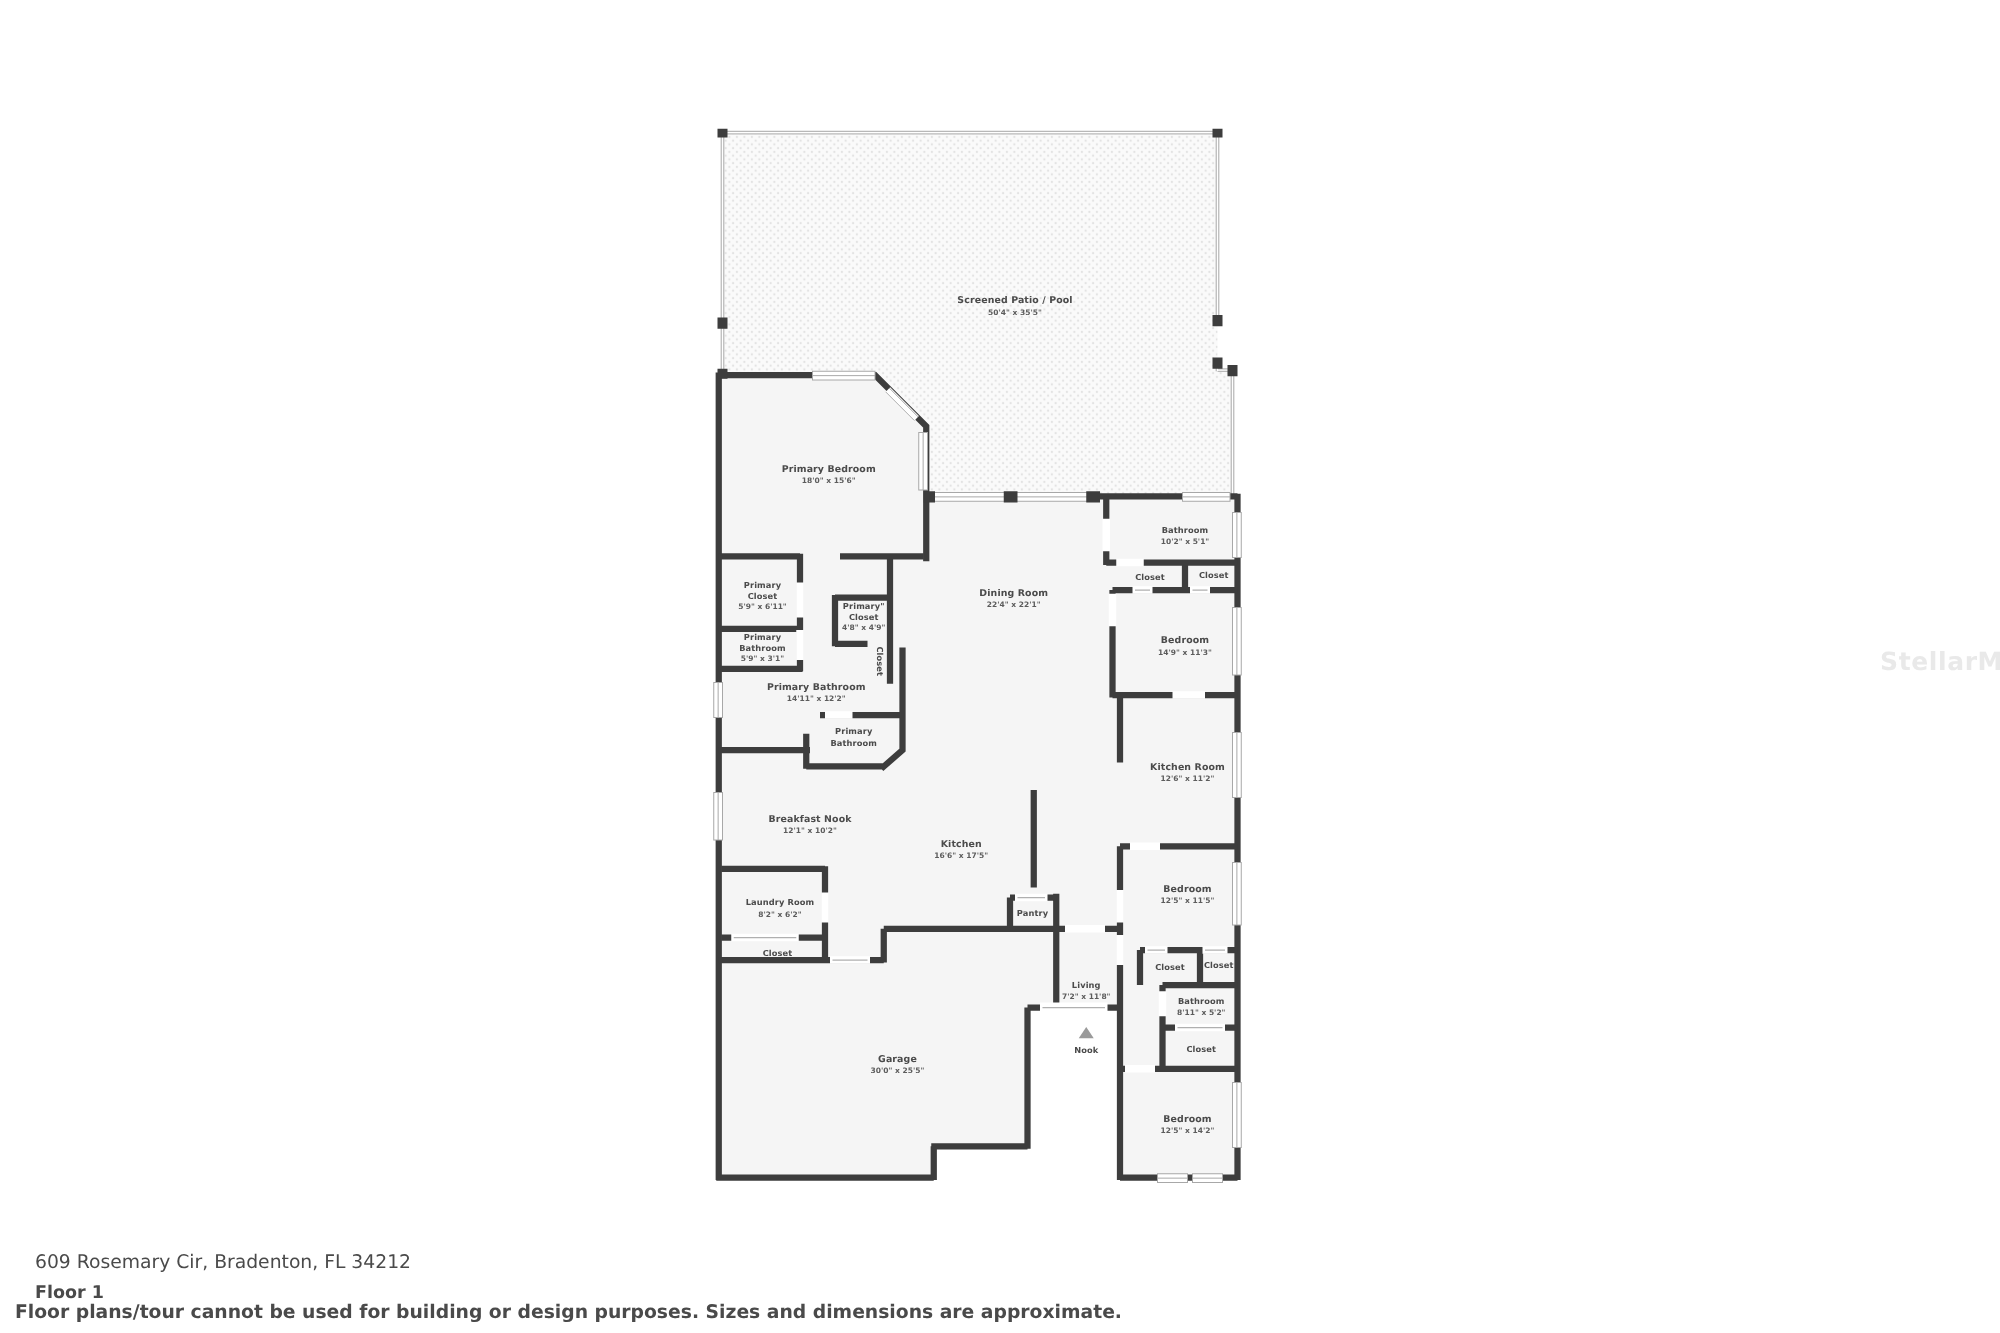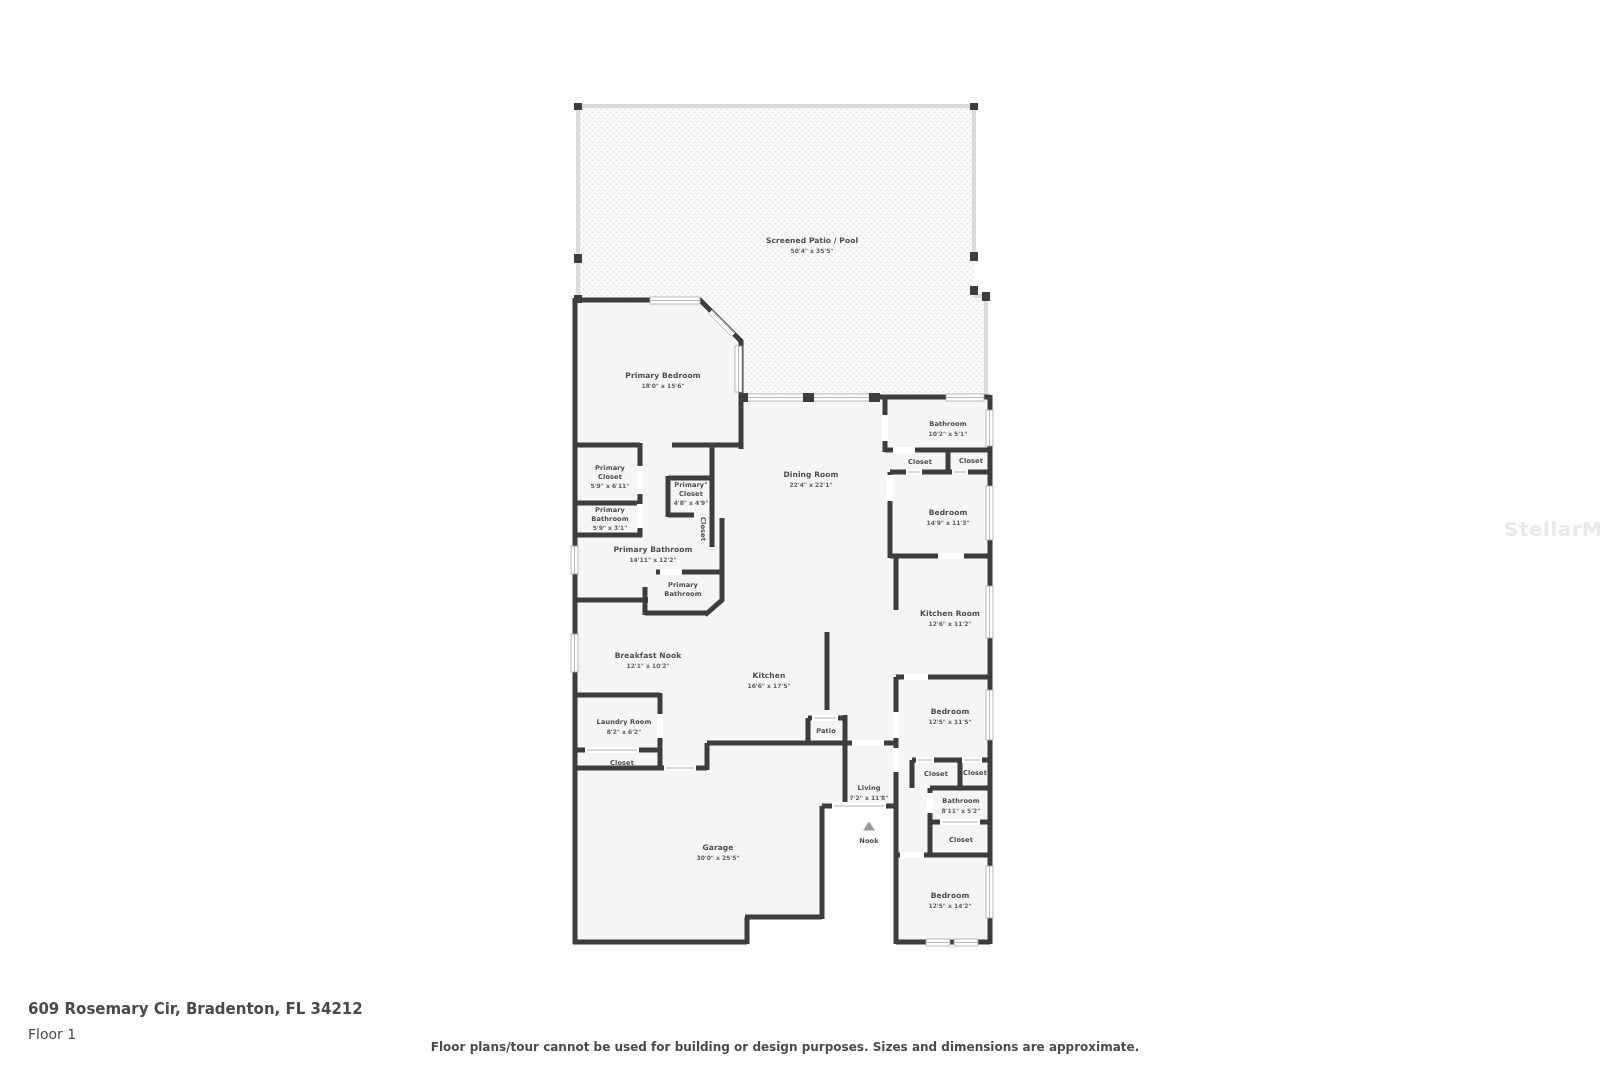--- a/index.html
+++ b/index.html
@@ -8,24 +8,24 @@
   #plan-svg{position:absolute;left:0;top:0;}
   .lbl{position:absolute;transform:translate(-50%,-50%);text-align:center;color:#4b4b4b;
        white-space:pre-line;line-height:1.3;pointer-events:none;}
   .lbl .nm{display:block;font-size:7.5px;font-weight:bold;letter-spacing:.1px;}
   .lbl .dm{display:block;font-size:6px;font-weight:600;color:#5c5c5c;margin-top:1px;}
   .lbl.sm .nm{font-size:6.6px;}
   .lbl.vert{transform:translate(-50%,-50%) rotate(90deg);}
   .tri{position:absolute;width:0;height:0;border-left:6px solid transparent;
        border-right:6px solid transparent;border-bottom:9px solid #9a9a9a;
        transform:translate(-50%,-50%);}
-  #address{position:absolute;left:28px;top:1000px;font-size:15px;font-weight:bold;color:#4a4a4a;}
-  #floor{position:absolute;left:28px;top:1026px;font-size:14px;font-weight:normal;color:#4a4a4a;}
-  #disclaimer{position:absolute;left:0;top:1040px;width:1570px;text-align:center;
-              font-size:12px;font-weight:bold;color:#4a4a4a;}
+  #address{position:absolute;left:28px;top:1000px;font-size:15px;font-weight:normal;color:#4a4a4a;}
+  #floor{position:absolute;left:28px;top:1026px;font-size:14px;font-weight:bold;color:#4a4a4a;}
+  #disclaimer{position:absolute;left:12px;top:1040px;width:1570px;text-align:left;
+              font-size:15px;font-weight:bold;color:#4a4a4a;}
   #watermark{position:absolute;left:1504px;top:517px;font-size:20px;font-weight:bold;
              color:#e9e9e9;letter-spacing:.5px;}
 </style>
 </head>
 <body>
 
 <div id="page">
 
   <svg id="plan-svg" width="1600" height="1066" viewBox="0 0 1600 1066">
     <defs>
@@ -132,21 +132,21 @@
   <div class="lbl" style="left:811px;top:479px"><span class="nm">Dining Room</span><span class="dm">22'4" x 22'1"</span></div>
   <div class="lbl" style="left:948px;top:517px"><span class="nm">Bedroom</span><span class="dm">14'9" x 11'3"</span></div>
   <div class="lbl" style="left:653px;top:554px"><span class="nm">Primary Bathroom</span><span class="dm">14'11" x 12'2"</span></div>
   <div class="lbl sm" style="left:683px;top:590px"><span class="nm">Primary
 Bathroom</span></div>
   <div class="lbl" style="left:950px;top:618px"><span class="nm">Kitchen Room</span><span class="dm">12'6" x 11'2"</span></div>
   <div class="lbl" style="left:648px;top:660px"><span class="nm">Breakfast Nook</span><span class="dm">12'1" x 10'2"</span></div>
   <div class="lbl" style="left:769px;top:680px"><span class="nm">Kitchen</span><span class="dm">16'6" x 17'5"</span></div>
   <div class="lbl sm" style="left:624px;top:727px"><span class="nm">Laundry Room</span><span class="dm">8'2" x 6'2"</span></div>
   <div class="lbl sm" style="left:622px;top:763px"><span class="nm">Closet</span></div>
-  <div class="lbl sm" style="left:826px;top:731px"><span class="nm">Patio</span></div>
+  <div class="lbl sm" style="left:826px;top:731px"><span class="nm">Pantry</span></div>
   <div class="lbl" style="left:950px;top:716px"><span class="nm">Bedroom</span><span class="dm">12'5" x 11'5"</span></div>
   <div class="lbl sm" style="left:936px;top:774px"><span class="nm">Closet</span></div>
   <div class="lbl sm" style="left:975px;top:773px"><span class="nm">Closet</span></div>
   <div class="lbl sm" style="left:869px;top:793px"><span class="nm">Living</span><span class="dm">7'2" x 11'8"</span></div>
   <div class="lbl sm" style="left:961px;top:806px"><span class="nm">Bathroom</span><span class="dm">8'11" x 5'2"</span></div>
   <div class="lbl sm" style="left:961px;top:840px"><span class="nm">Closet</span></div>
   <div class="tri" style="left:869px;top:826px"></div>
   <div class="lbl sm" style="left:869px;top:841px"><span class="nm">Nook</span></div>
   <div class="lbl" style="left:718px;top:852px"><span class="nm">Garage</span><span class="dm">30'0" x 25'5"</span></div>
   <div class="lbl" style="left:950px;top:900px"><span class="nm">Bedroom</span><span class="dm">12'5" x 14'2"</span></div>

